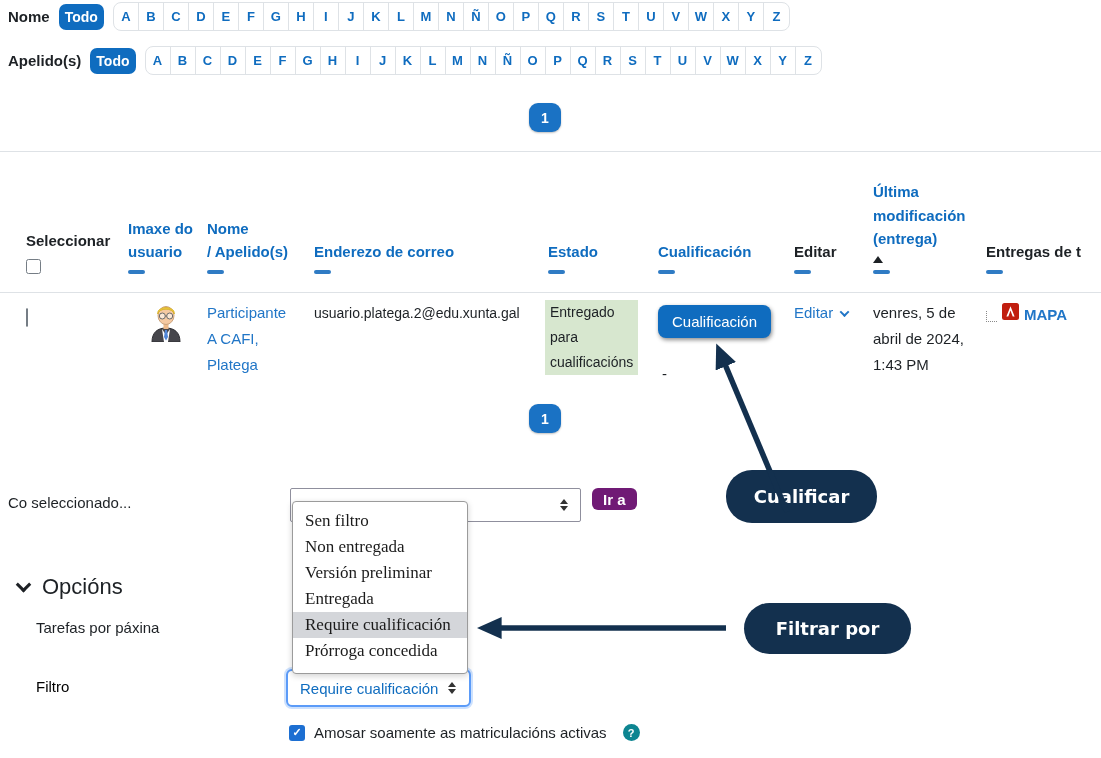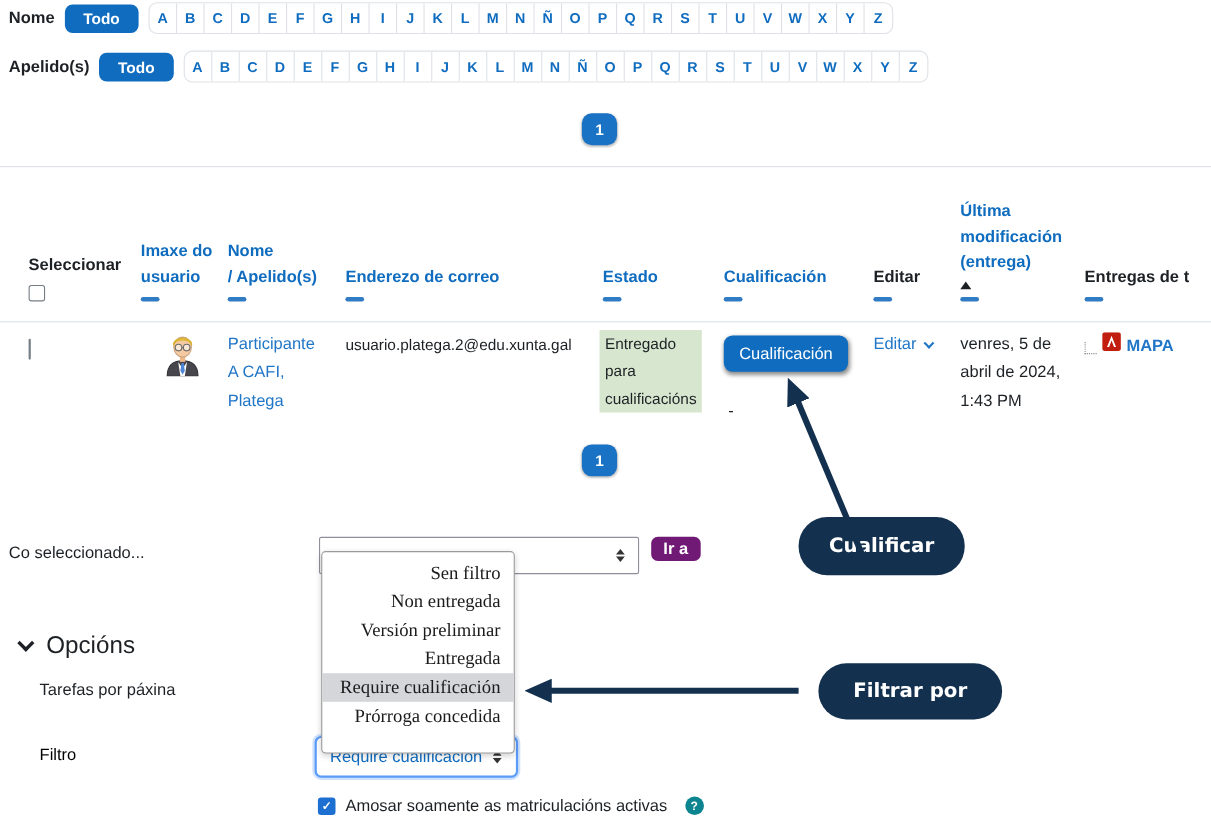--- a/index.html
+++ b/index.html
@@ -2,21 +2,21 @@
 <html><head>
 <meta charset="utf-8">
 <style>
   * { margin:0; padding:0; box-sizing:border-box; }
   body { background:#fff; font-family:"Liberation Sans", sans-serif; }
   #stage { position:relative; width:1101px; height:758px; background:#fff; overflow:hidden; }
 
   
   .filter-row { position:absolute; left:8px; display:flex; align-items:center; gap:9px; }
   .filter-label { font-size:15px; font-weight:700; color:#1d2125; }
-  .todo-btn { background:#0f6cbf; color:#fff; border:none; border-radius:7px; padding:5px 17px;
+  .todo-btn { background:#0f6cbf; color:#fff; border:none; border-radius:7px; padding:5px 6px;
               font-size:14px; font-weight:700; font-family:inherit; cursor:pointer; }
   .letter-group { display:flex; border:1px solid #dee2e6; border-radius:8px; overflow:hidden; background:#fff; }
   .letter { width:25px; height:27px; display:flex; align-items:center; justify-content:center;
             font-size:13px; font-weight:700; color:#0f6cbf; border-right:1px solid #dee2e6; cursor:pointer; }
   .letter-group .letter:last-child { border-right:none; }
 
   
   .page-btn { position:absolute; left:529px; width:32px; height:29px; background:#1a72c4; color:#fff;
               border-radius:9px; display:flex; align-items:center; justify-content:center;
               font-size:14px; font-weight:700; cursor:pointer; box-shadow:0 1px 2px rgba(0,0,0,.25); }
@@ -62,22 +62,22 @@
   .updown { display:inline-flex; flex-direction:column; gap:2px; }
   .updown b { width:0; height:0; border-left:4px solid transparent; border-right:4px solid transparent; }
   .updown .u { border-bottom:5px solid #333; }
   .updown .d { border-top:5px solid #333; }
   #go-btn { position:absolute; left:592px; top:488px; height:22px; padding:0 11px; background:#701a75;
             color:#fff; font-size:15px; font-weight:700; border:none; border-radius:6px;
             font-family:inherit; cursor:pointer; }
 
   
   #dd-panel { position:absolute; left:292px; top:501px; width:176px; background:#fff;
-              border:1px solid #9b9b9b; border-radius:4px; padding:6px 0 20px; z-index:30;
-              box-shadow:0 2px 6px rgba(0,0,0,.18);text-align:right; }
+              border:1px solid #9b9b9b; border-radius:4px; padding:6px 0 9px; z-index:30;
+              box-shadow:0 2px 6px rgba(0,0,0,.18); }
   .dd-item { font-family:"Liberation Serif", serif; font-size:17px; color:#1b1b1b;
              line-height:24px; padding:1px 12px; cursor:pointer; }
   .dd-item.hl { background:#d4d6da; }
 
   
   #opcions { position:absolute; left:18px; top:574px; display:flex; align-items:center; gap:13px;
              font-size:22px; font-weight:400; color:#1d2125; cursor:pointer; }
   .big-chev { width:11px; height:11px; border-left:3px solid #1d2125; border-bottom:3px solid #1d2125;
               transform:rotate(-45deg) translate(2px,-2px); }
   #perpage-label { position:absolute; left:36px; top:619px; font-size:15px; color:#1d2125; }

